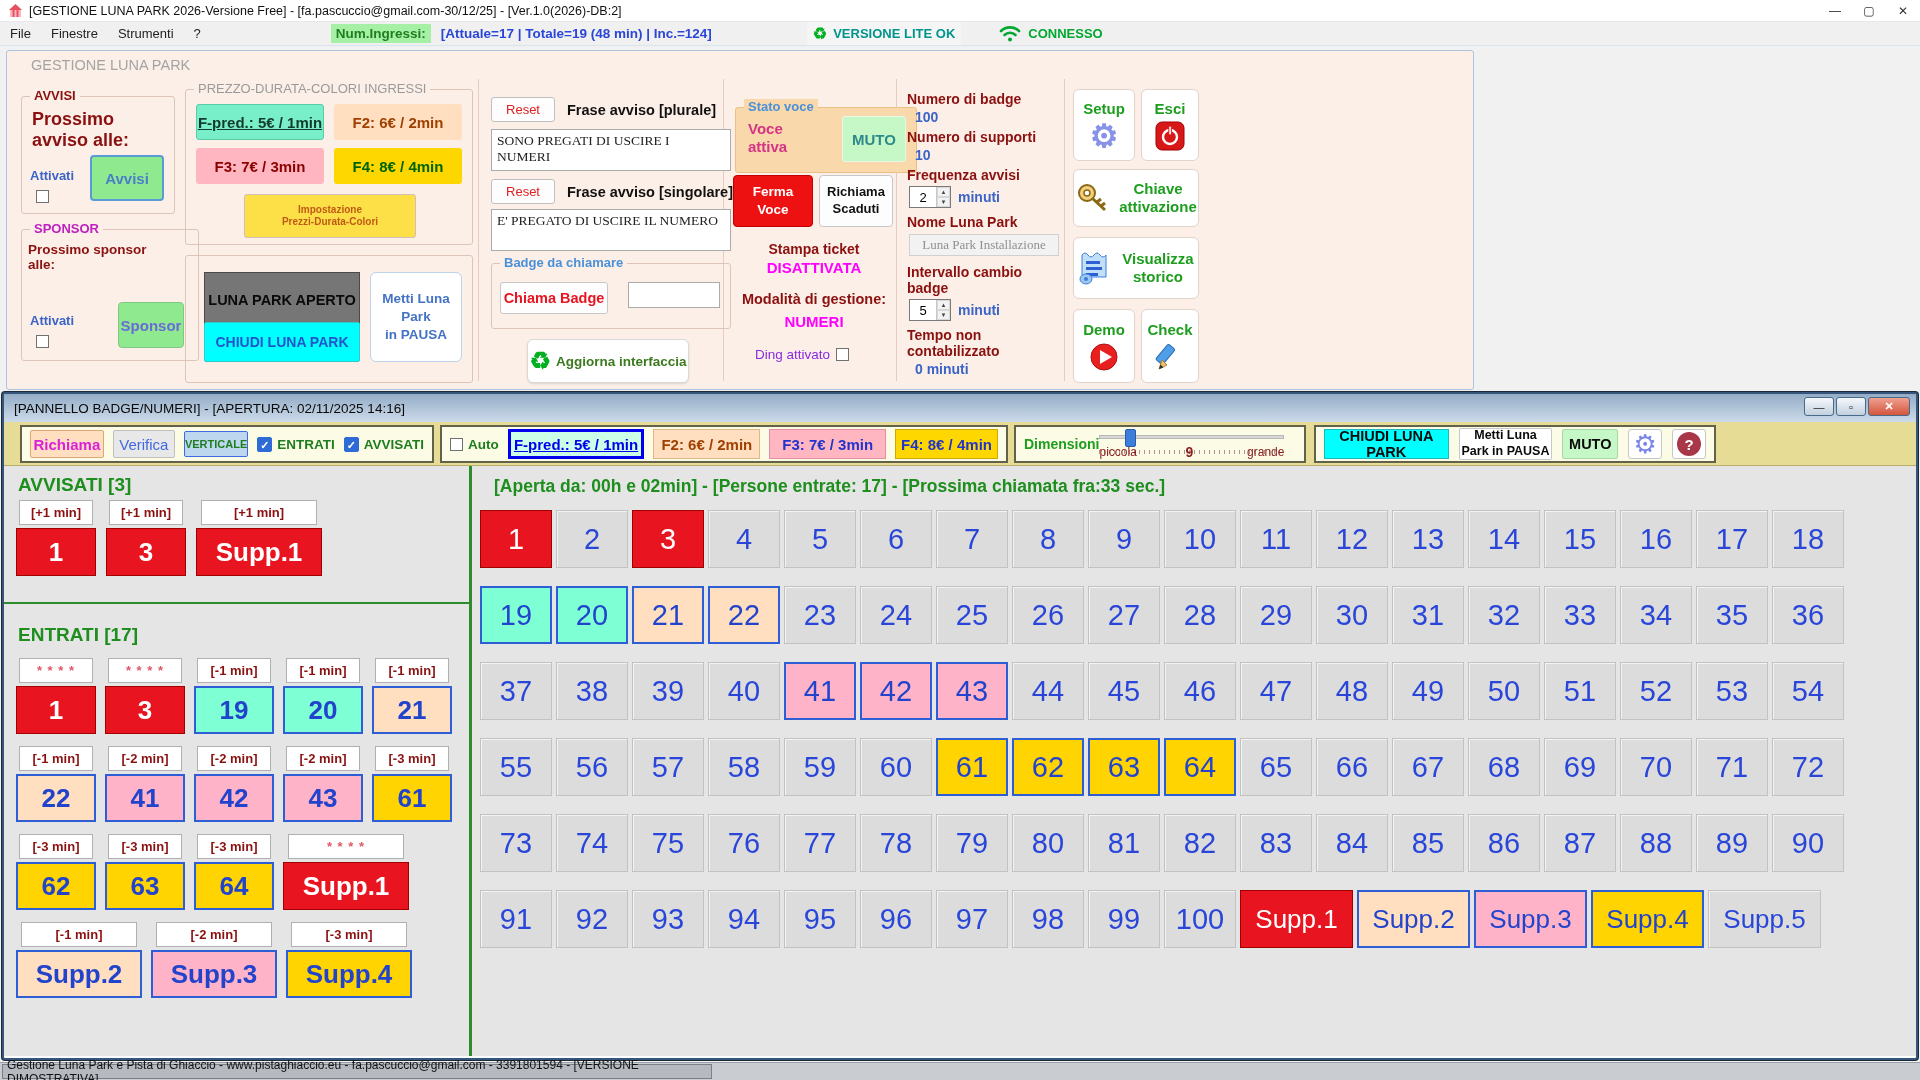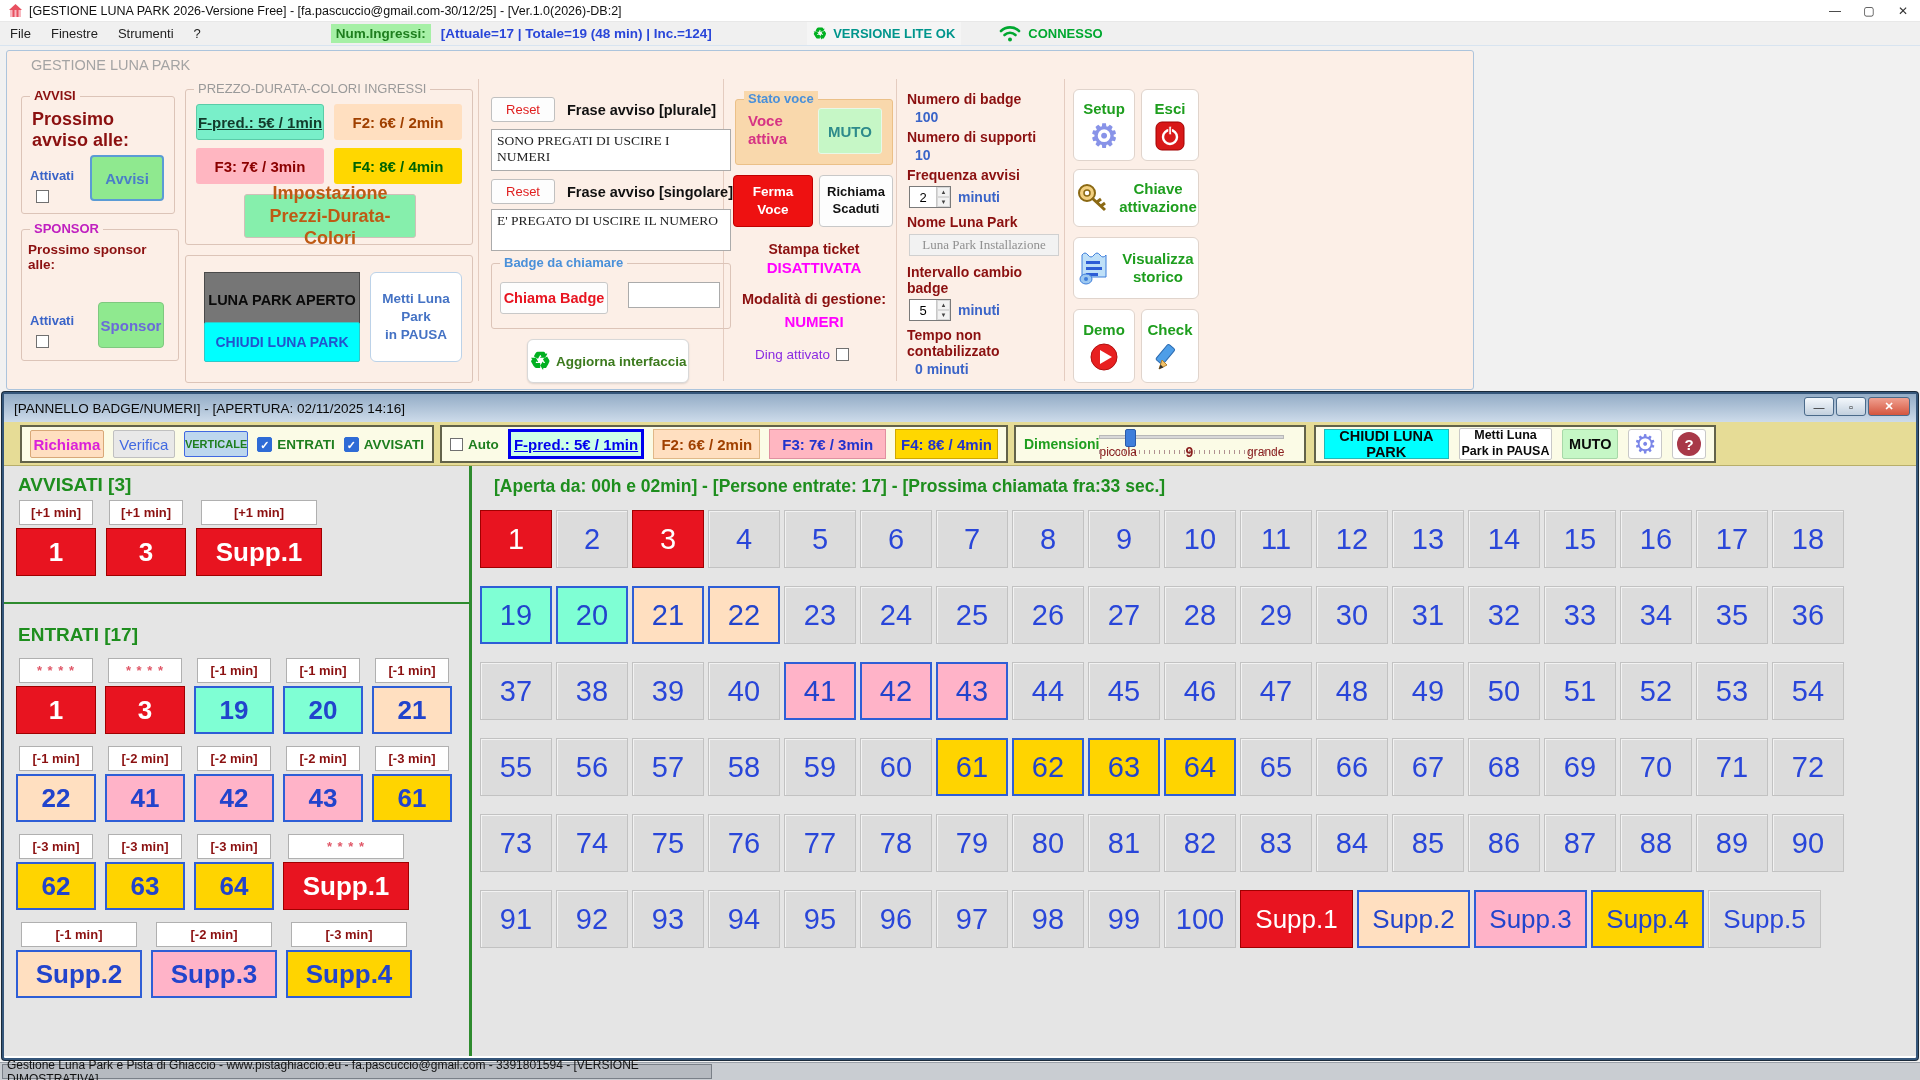--- a/index.html
+++ b/index.html
@@ -36,21 +36,21 @@
 
   .btn { display:flex; align-items:center; justify-content:center; text-align:center; cursor:default; }
   #btn-avvisi { position:absolute; right:10px; bottom:12px; width:74px; height:46px; background:#8FE98F; border:2px solid #5B9BD5; border-radius:4px; color:#4A7EC8; font-weight:bold; font-size:15px; }
   #btn-sponsor { position:absolute; right:14px; bottom:12px; width:66px; height:46px; background:#8FE98F; border:1px solid #7FC87F; border-radius:4px; color:#6B6BD8; font-weight:bold; font-size:15px; }
 
   .price-btn { border-radius:3px; font-weight:bold; font-size:15px; }
   .pb-fpred1 { background:#79EFC9; color:#123B2B; text-decoration:underline; border:1px solid #5ACCA8; }
   .pb-f2-1 { background:#FFDFC0; color:#A04000; }
   .pb-f3-1 { background:#FFB6C1; color:#8B0000; }
   .pb-f4-1 { background:#FFD700; color:#006400; }
-  #btn-impostazione { background:#86efac; border:1px solid #D0C0B8; border-radius:3px; color:#BE5A14; font-weight:bold; font-size:18px; line-height:1.25; }
+  #btn-impostazione { background:#fde047; border:1px solid #D0C0B8; border-radius:3px; color:#BE5A14; font-weight:bold; font-size:10px; line-height:1.25; }
 
   #btn-aperto { background:#767676; border:1px solid #4A4A4A; color:#0A0A0A; font-weight:bold; font-size:14.5px; }
   #btn-chiudi1 { background:#00FFFF; border:1px solid #30C8C8; border-radius:2px; color:#2255CC; font-weight:bold; font-size:14px; }
   #btn-pausa1 { background:#FFFFFF; border:1px solid #BCD2E8; border-radius:6px; color:#4472C4; font-weight:bold; font-size:13.5px; line-height:1.35; }
 
   .reset-btn { width:64px; height:25px; background:#FDFDFD; border:1px solid #C0C0C0; border-radius:3px; color:#E02020; font-size:13px; display:flex; align-items:center; justify-content:center; }
   .frase-lbl { font-size:14.5px; font-weight:bold; color:#111; margin-left:12px; }
   .frase-input { position:absolute; width:240px; height:42px; background:#fff; border:1px solid #ABABAB; font-family:"Liberation Serif",serif; font-size:13.5px; padding:3px 5px; color:#222; }
   #btn-chiama { width:108px; height:32px; background:#FDFDFD; border:1px solid #C8C8C8; border-radius:3px; color:#E81420; font-weight:bold; font-size:14.5px; }
   #chiama-input { width:92px; height:26px; background:#fff; border:1px solid #ABABAB; }
@@ -190,21 +190,21 @@
   <div class="vline" style="left:1057px"></div>
 
   <div class="grp" style="left:14px; top:45px; width:154px; height:118px">
     <span class="cap lbl-dred">AVVISI</span>
     <div class="abs lbl-dred" style="left:10px; top:12px; font-size:18px; width:140px">Prossimo avviso alle:</div>
     <div class="abs lbl-blue" style="left:8px; bottom:30px; font-size:13px">Attivati</div>
     <span class="cb abs" style="left:14px; bottom:10px"></span>
     <div class="btn" id="btn-avvisi">Avvisi</div>
   </div>
 
-  <div class="grp" style="left:14px; top:178px; width:158px; height:132px">
+  <div class="grp" style="left:14px; top:178px; width:178px; height:132px">
     <span class="cap" style="color:#C020C0">SPONSOR</span>
     <div class="abs lbl-dred" style="left:6px; top:12px; font-size:13.5px; width:145px">Prossimo sponsor alle:</div>
     <div class="abs lbl-blue" style="left:8px; bottom:32px; font-size:13px">Attivati</div>
     <span class="cb abs" style="left:14px; bottom:12px"></span>
     <div class="btn" id="btn-sponsor">Sponsor</div>
   </div>
 
   <div class="grp" style="left:178px; top:38px; width:288px; height:156px">
     <span class="cap" style="color:#9A9A9A; font-weight:normal">PREZZO-DURATA-COLORI INGRESSI</span>
     <div class="btn price-btn pb-fpred1 abs" style="left:10px; top:14px; width:128px; height:36px">F-pred.: 5€ / 1min</div>
@@ -239,21 +239,21 @@
       <div class="btn" id="btn-chiama">Chiama Badge</div>
       <div id="chiama-input"></div>
     </div>
   </div>
 
   <div class="btn abs" id="btn-aggiorna" style="left:520px; top:288px; width:162px; height:44px">
     <span class="recycle" style="font-size:24px">♻</span>
     <span>Aggiorna interfaccia</span>
   </div>
 
-  <div class="grp" id="grp-voce" style="left:728px; top:48px; width:158px; height:66px">
+  <div class="grp" id="grp-voce" style="left:728px; top:56px; width:182px; height:66px">
     <span class="cap">Stato voce</span>
     <div class="abs prewrap" id="voce-attiva" style="left:12px; top:12px">Voce
 attiva</div>
     <div class="btn abs" id="btn-muto1" style="right:10px; top:8px">MUTO</div>
   </div>
   <div class="btn prewrap abs" id="btn-ferma" style="left:726px; top:124px; width:80px; height:52px">Ferma
 Voce</div>
   <div class="btn prewrap abs" id="btn-scaduti" style="left:812px; top:124px; width:74px; height:52px">Richiama
 Scaduti</div>
   <div class="abs lbl-dred" style="left:728px; top:190px; width:158px; text-align:center; font-size:14px">Stampa ticket</div>

